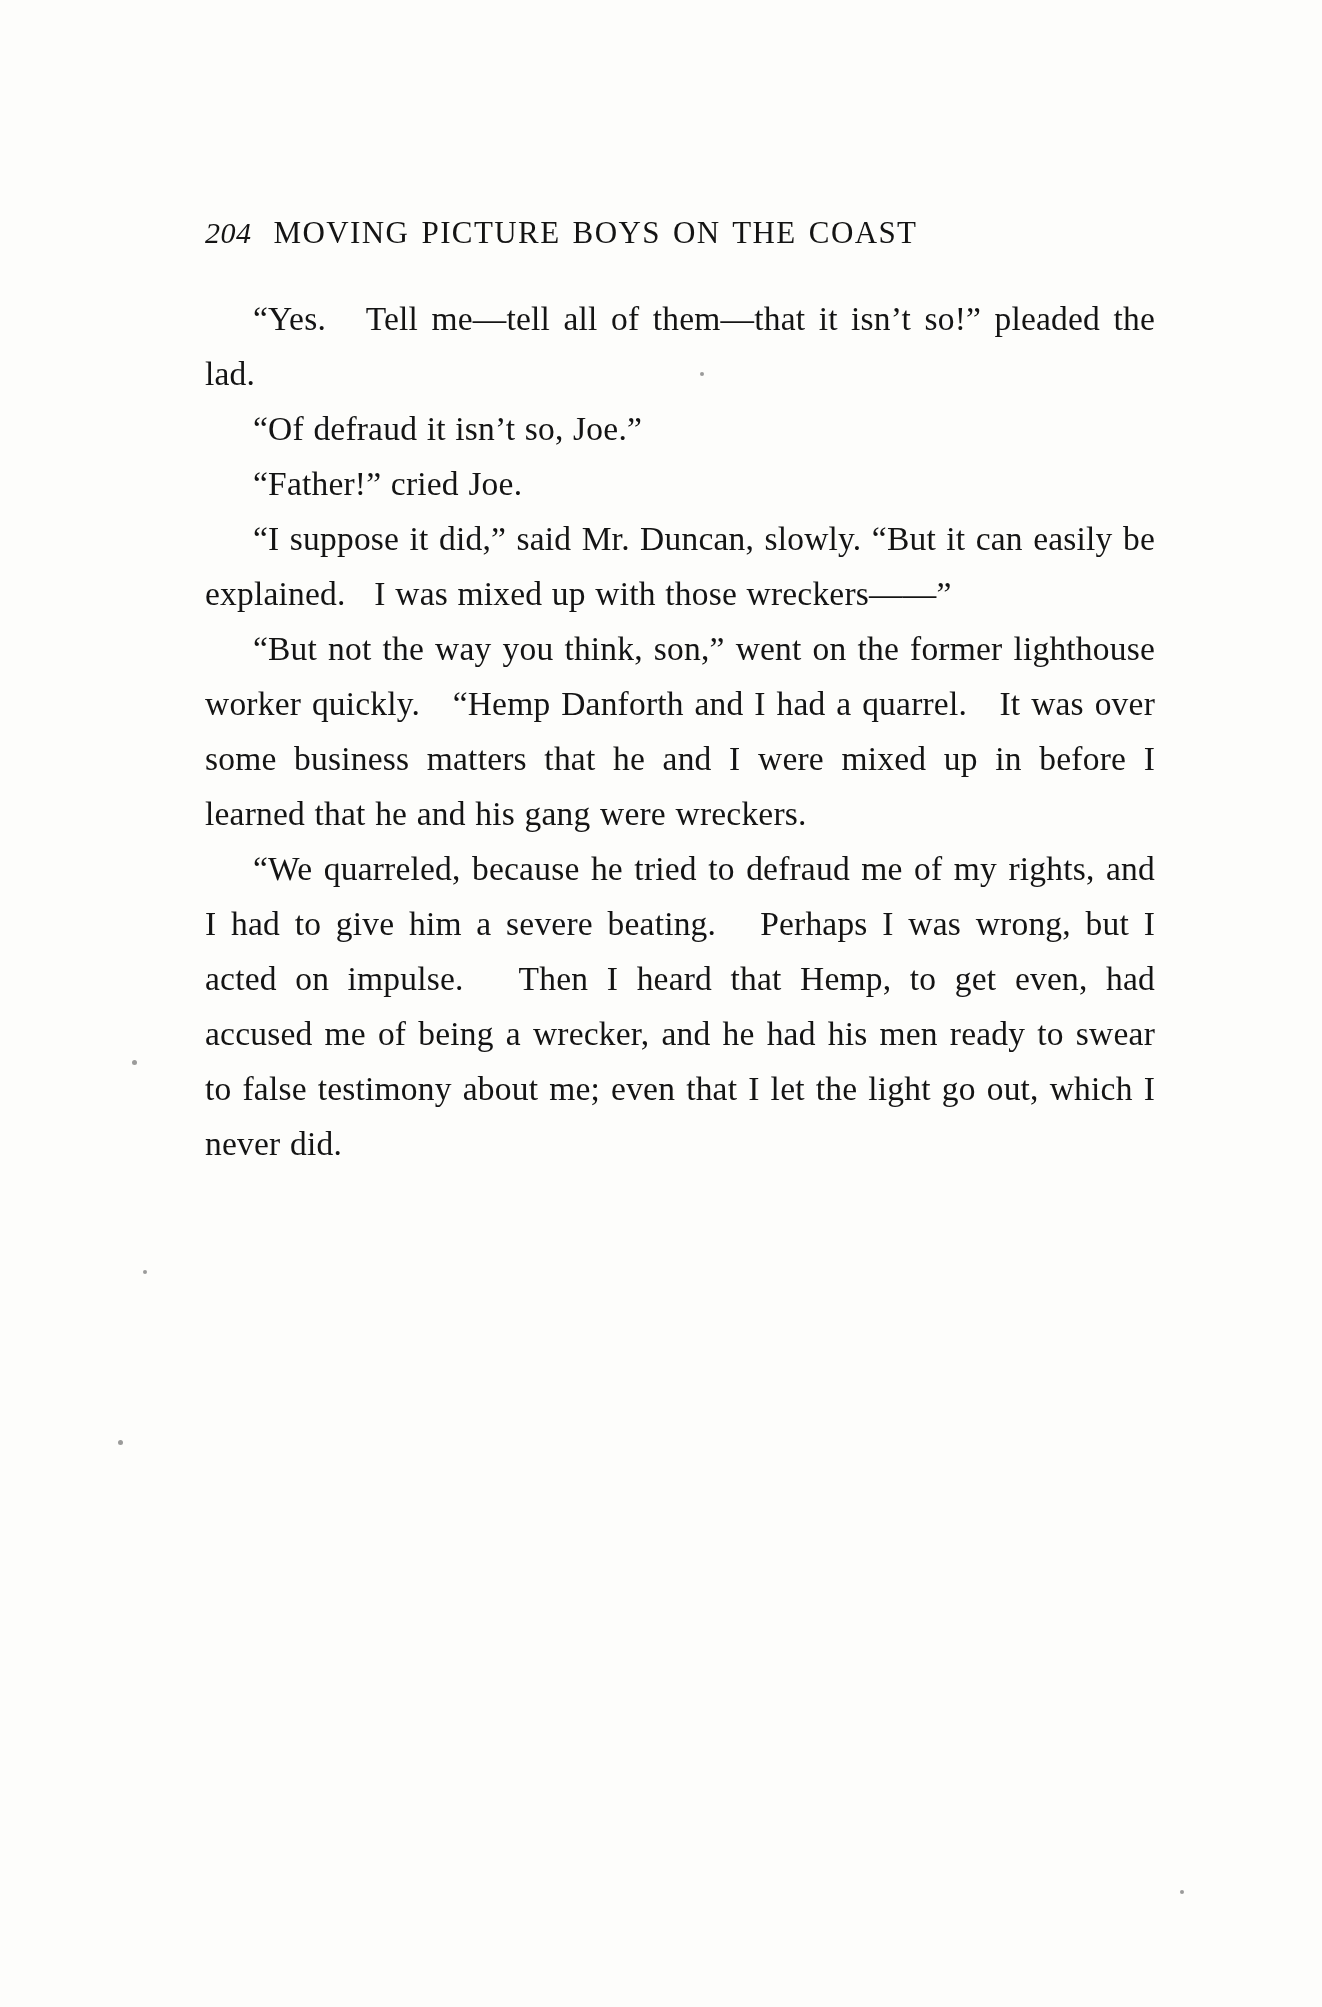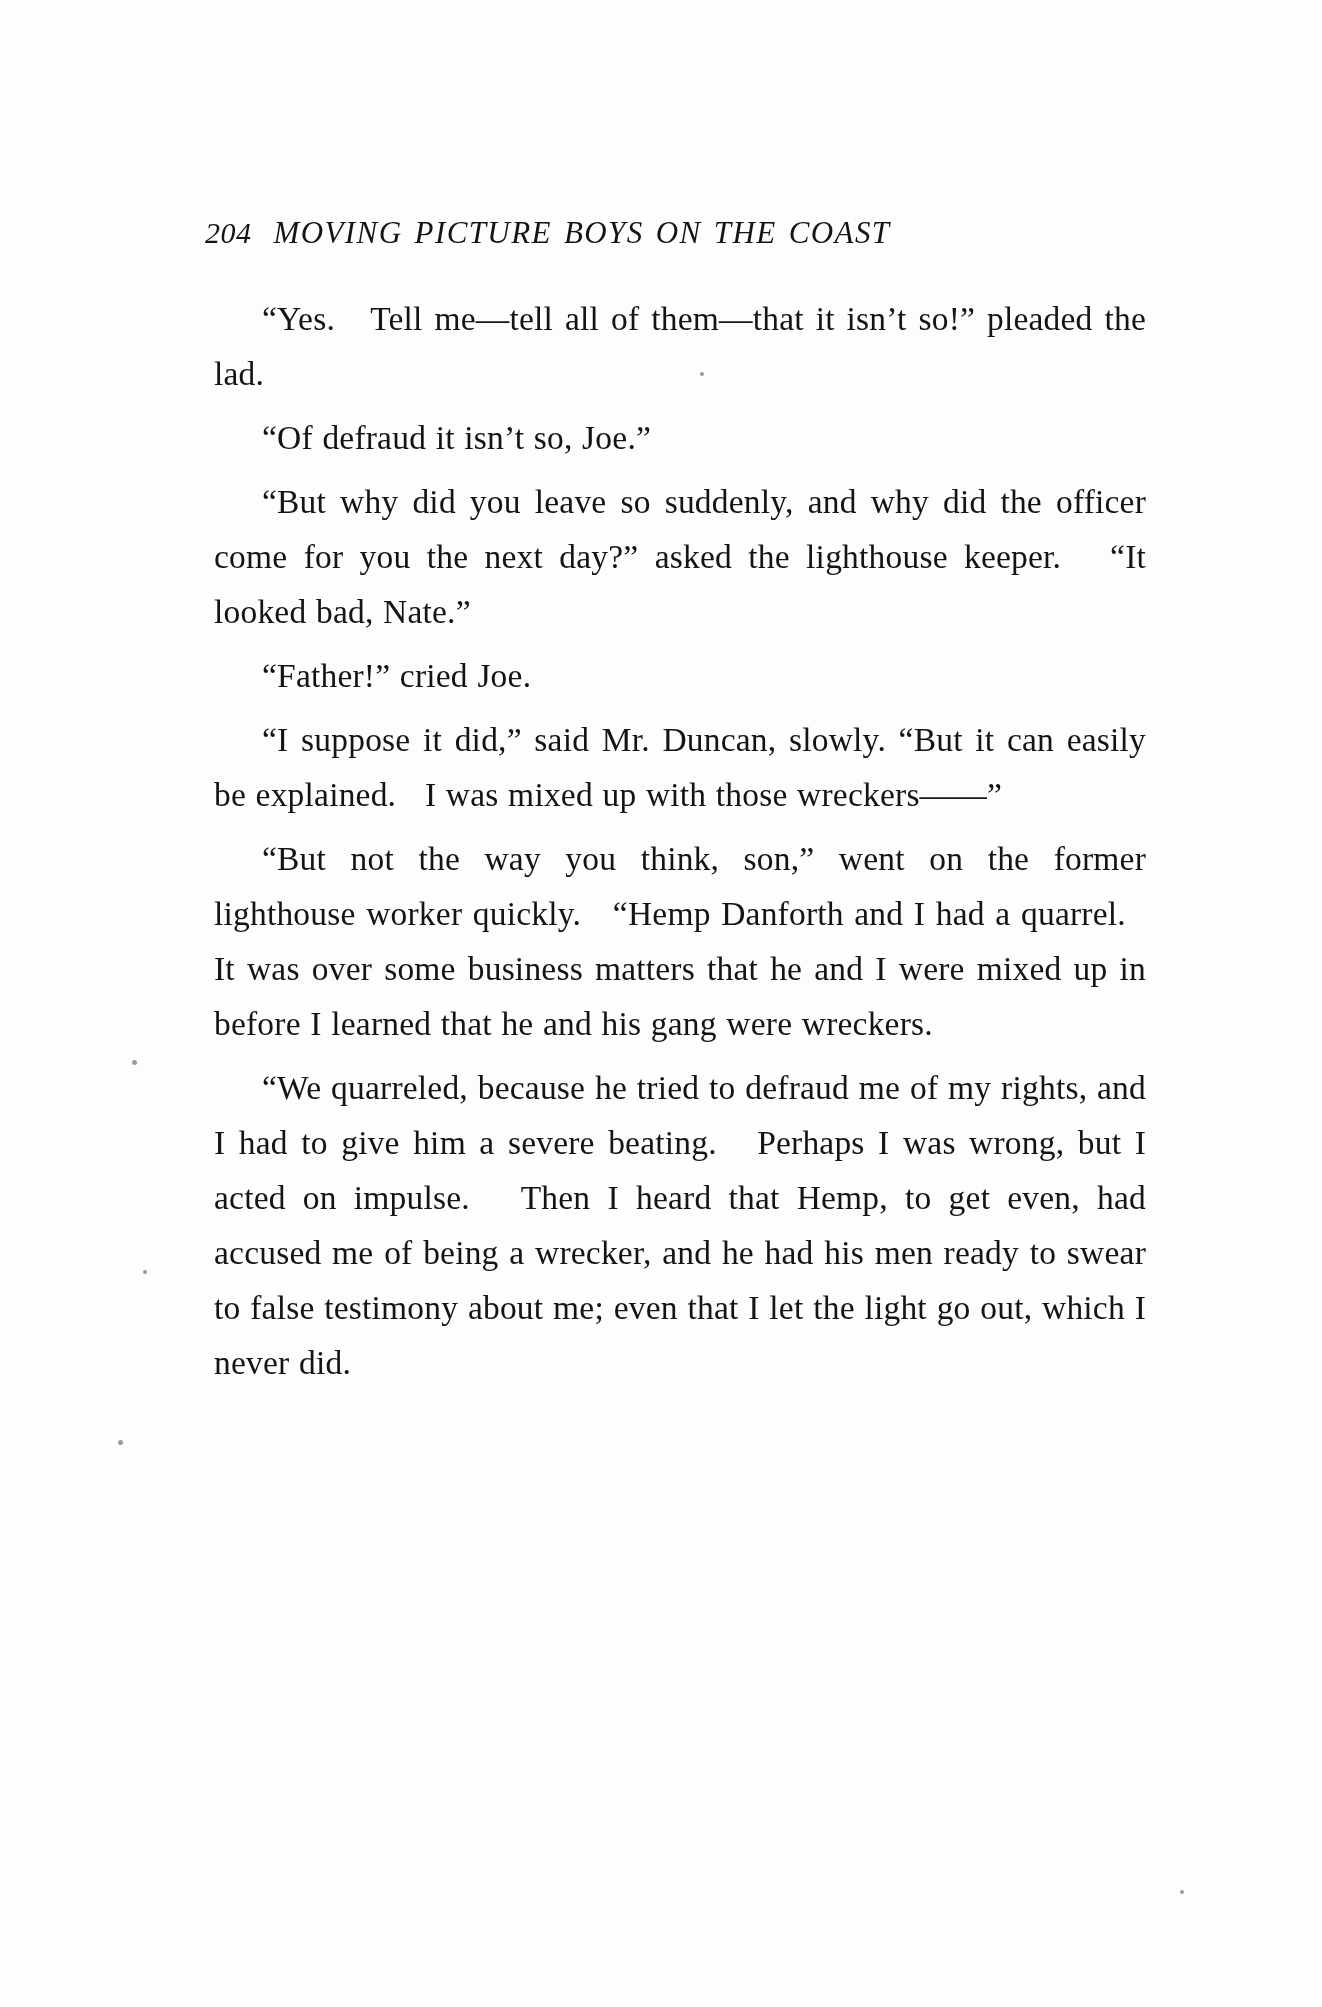--- a/index.html
+++ b/index.html
@@ -29,26 +29,25 @@
     margin-bottom: 40px;
     white-space: nowrap;
   }
   .folio {
     font-size: 30px;
     font-style: italic;
     letter-spacing: 0.5px;
   }
   .running-head {
     font-size: 31px;
-    font-style: italic;
     letter-spacing: 1.4px;
     word-spacing: 3px;
   }
   p.para {
-    margin: 9px;
+    margin: 0;
     font-size: 33.5px;
     line-height: 55px;
     text-align: justify;
     text-indent: 48px;
     letter-spacing: 0.2px;
     word-spacing: 1px;
     -webkit-font-smoothing: none;
   }
   p.para.last {
     text-align: justify;
@@ -68,21 +67,20 @@
 
   <div class="content">
 
     <div class="header-line">
       <span class="folio">204</span>
       <span class="running-head">MOVING PICTURE BOYS ON THE COAST</span>
     </div>
 
     <p class="para">“Yes.&nbsp;&nbsp; Tell me—tell all of them—that it isn’t so!” pleaded the lad.</p>
     <p class="para">“Of defraud it isn’t so, Joe.”</p>
-    <p class="para">“But why did you leave so suddenly, and why did the officer come for you the next day?” asked the lighthouse keeper.&nbsp;&nbsp; “It looked bad, Nate.”</p>
     <p class="para">“Father!” cried Joe.</p>
     <p class="para">“I suppose it did,” said Mr. Duncan, slowly. “But it can easily be explained.&nbsp;&nbsp; I was mixed up with those wreckers——”</p>
     <p class="para">“But not the way you think, son,” went on the former lighthouse worker quickly.&nbsp;&nbsp; “Hemp Danforth and I had a quarrel.&nbsp;&nbsp; It was over some business matters that he and I were mixed up in before I learned that he and his gang were wreckers.</p>
     <p class="para">“We quarreled, because he tried to defraud me of my rights, and I had to give him a severe beating.&nbsp;&nbsp; Perhaps I was wrong, but I acted on impulse.&nbsp;&nbsp; Then I heard that Hemp, to get even, had accused me of being a wrecker, and he had his men ready to swear to false testimony about me; even that I let the light go out, which I never did.</p>
 
   </div>
 
   <span class="speck" style="left:132px; top:1060px; width:5px; height:5px;"></span>
   <span class="speck" style="left:143px; top:1270px; width:4px; height:4px;"></span>
   <span class="speck" style="left:118px; top:1440px; width:5px; height:5px;"></span>

